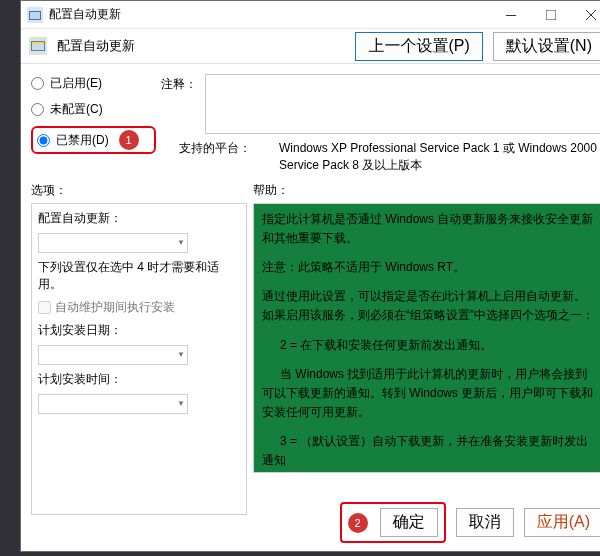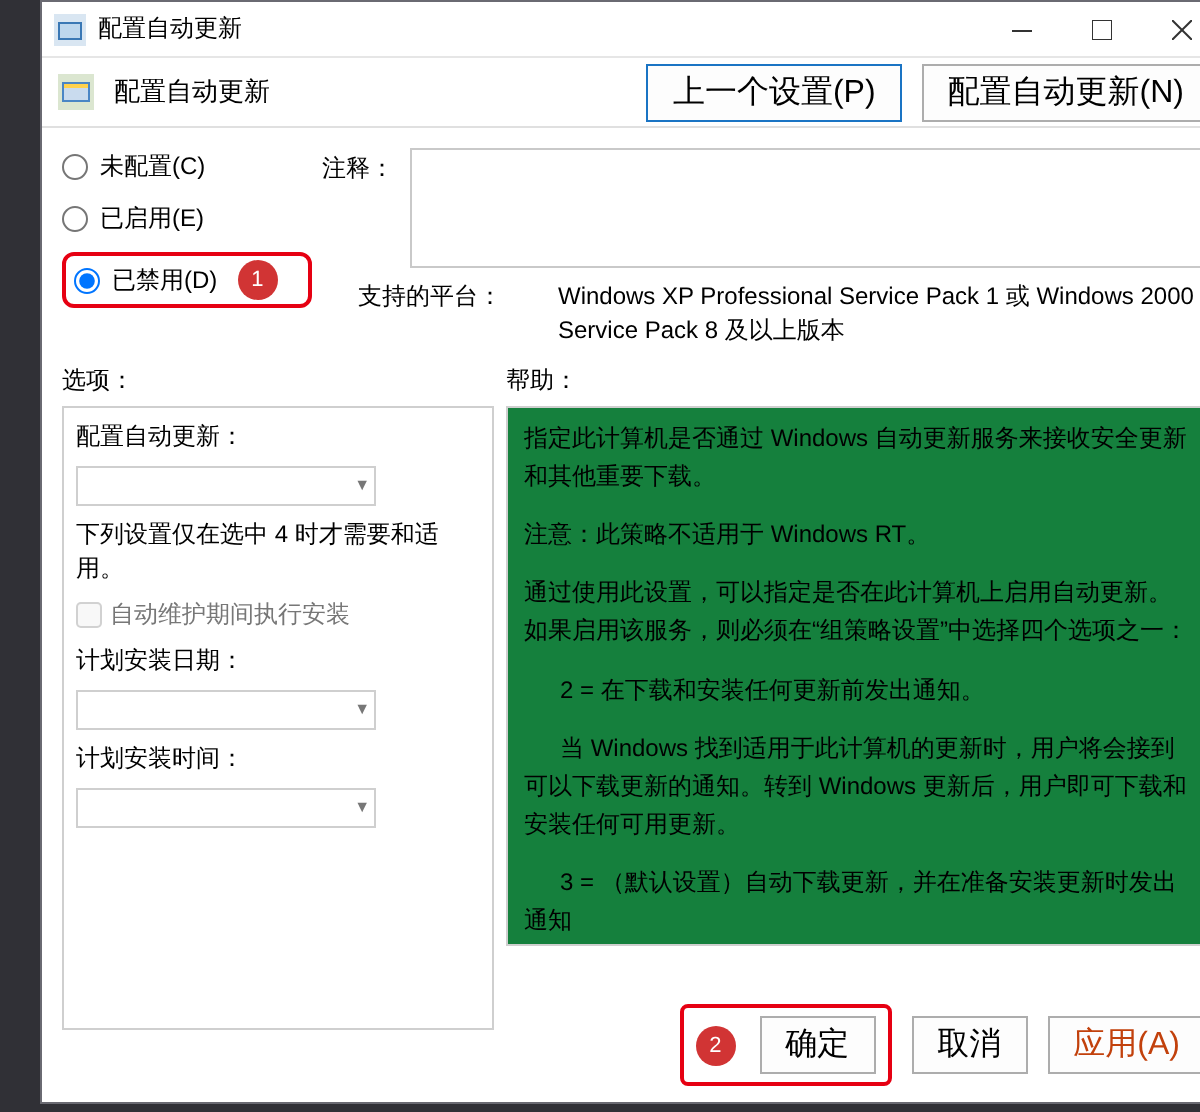--- a/index.html
+++ b/index.html
@@ -216,33 +216,33 @@
     <span class="tbicon">
       <svg width="18" height="18" viewBox="0 0 18 18">
         <rect x="0" y="0" width="18" height="18" fill="#dbe6d0"></rect>
         <rect x="2" y="4" width="14" height="10" fill="#4a86c5"></rect>
         <rect x="3" y="5" width="12" height="8" fill="#c9dbee"></rect>
         <rect x="3" y="5" width="12" height="2" fill="#ffd24d"></rect>
       </svg>
     </span>
     <span class="tblabel">配置自动更新</span>
     <button class="btn default"><span>上一个设置(P)</span></button>
-    <button class="btn"><span>配置自动更新(N)</span></button>
+    <button class="btn"><span>默认设置(N)</span></button>
   </div>
   <div class="section-divider"></div>
 
   <div class="upper">
     <div class="radios">
       <label class="radio-row">
         <input type="radio" name="state" style="">
-        <span>未配置(C)</span>
+        <span>已启用(E)</span>
       </label>
       <label class="radio-row">
         <input type="radio" name="state" style="">
-        <span>已启用(E)</span>
+        <span>未配置(C)</span>
       </label>
       <div class="callout-dis">
         <label class="radio-row" style="margin:0;">
           <input type="radio" name="state" checked="" style="">
           <span>已禁用(D)</span>
         </label>
         <span class="red-badge">1</span>
       </div>
     </div>
 

